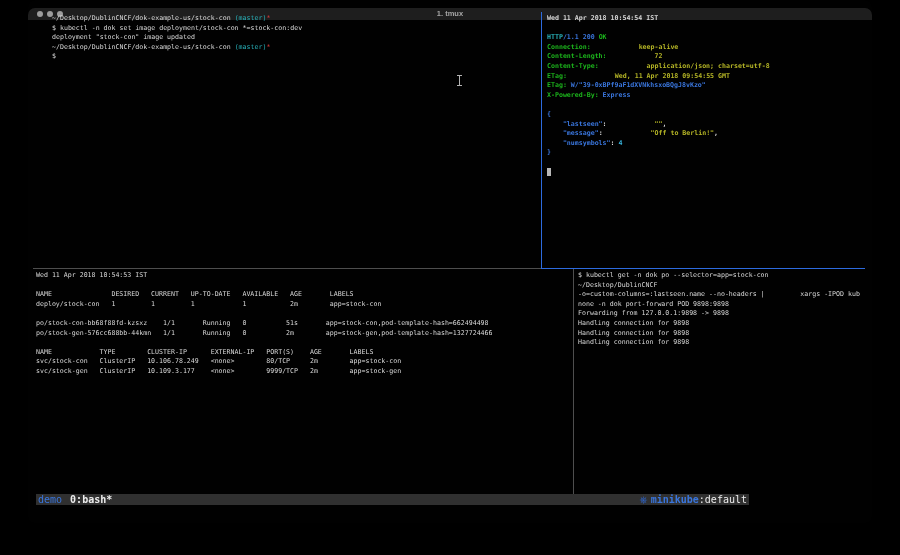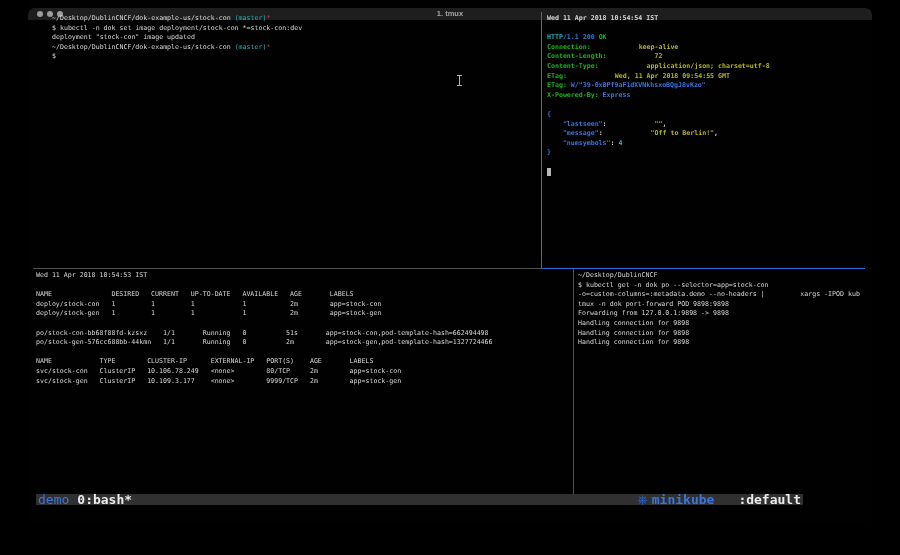--- a/index.html
+++ b/index.html
@@ -32,29 +32,29 @@
 
   .c-fg     { color:#d9d9d9; }
   .c-cyan   { color:#29b2ba; }
   .c-red    { color:#d23b3b; }
   .c-green  { color:#1cb31c; }
   .c-yellow { color:#b5b526;margin-left:44px; }
   .c-blue   { color:#3a76dd; }
   .c-cyan2  { color:#38b7e0; }
   .c-cursor { background:#b8b8b8; color:transparent; }
 
-  .statusbar { position:absolute; left:8px; top:482px; width:767px; height:11px;
-               background:#303030; font-size:13px; line-height:11px; color:#d9d9d9; }
+  .statusbar { position:absolute; left:8px; top:482px; width:713px; height:11px;
+               background:#303030; font-size:10px; line-height:11px; color:#d9d9d9; }
   .status-left  { position:absolute; left:2px;  top:0; white-space:pre; }
   .status-right { position:absolute; right:2px; top:0; white-space:pre; }
   .session      { color:#3a76dd; }
   .window-label { color:#ececec; font-weight:bold; margin-left:8px; }
   .status-icon  { color:#2d6bdf; font-family:"DejaVu Sans", sans-serif; }
   .cluster      { color:#3a76dd; font-weight:bold; }
-  .namespace    { color:#ececec; font-weight:bold;padding-left:24px; }
+  .namespace    { color:#ececec; font-weight:normal; }
 
   .ibeam { position:absolute; left:428px; top:62px; width:7px; height:13px; }
   .ibeam i { position:absolute; background:#b4b4b4; }
   .ibeam .stem { left:2.8px; top:1px; width:1.4px; height:11px; }
   .ibeam .cap-t { left:0.6px; top:0.6px;  width:5.8px; height:1.3px; }
   .ibeam .cap-b { left:0.6px; bottom:0.6px; width:5.8px; height:1.3px; }
 </style>
 </head>
 <body>
 
@@ -93,34 +93,33 @@
         <div class="line"><span class="c-fg">    </span><span class="c-blue">"numsymbols"</span><span class="c-fg">: </span><span class="c-cyan2">4</span></div>
         <div class="line"><span class="c-blue">}</span></div>
         <div class="line"></div>
         <div class="line"><span class="c-cursor"> </span></div>
       </div>
     <div class="pane pane-bl">
         <div class="line"><span class="c-fg">Wed 11 Apr 2018 10:54:53 IST</span></div>
         <div class="line"></div>
         <div class="line"><span class="c-fg">NAME               DESIRED   CURRENT   UP-TO-DATE   AVAILABLE   AGE       LABELS</span></div>
         <div class="line"><span class="c-fg">deploy/stock-con   1         1         1            1           2m        app=stock-con</span></div>
-        <div class="line"><span class="c-fg">deploy/stock-gen   1         1         1            1           2m        app=stock-gen</span></div>
         <div class="line"></div>
         <div class="line"><span class="c-fg">po/stock-con-bb68f88fd-kzsxz    1/1       Running   0          51s       app=stock-con,pod-template-hash=662494498</span></div>
         <div class="line"><span class="c-fg">po/stock-gen-576cc688bb-44kmn   1/1       Running   0          2m        app=stock-gen,pod-template-hash=1327724466</span></div>
         <div class="line"></div>
         <div class="line"><span class="c-fg">NAME            TYPE        CLUSTER-IP      EXTERNAL-IP   PORT(S)    AGE       LABELS</span></div>
         <div class="line"><span class="c-fg">svc/stock-con   ClusterIP   10.106.78.249   &lt;none&gt;        80/TCP     2m        app=stock-con</span></div>
         <div class="line"><span class="c-fg">svc/stock-gen   ClusterIP   10.109.3.177    &lt;none&gt;        9999/TCP   2m        app=stock-gen</span></div>
       </div>
     <div class="pane pane-br">
+        <div class="line"><span class="c-fg">$ kubectl get -n dok po --selector=app=stock-con</span></div>
         <div class="line"><span class="c-fg">~/Desktop/DublinCNCF</span></div>
-        <div class="line"><span class="c-fg">$ kubectl get -n dok po --selector=app=stock-con</span></div>
-        <div class="line"><span class="c-fg">-o=custom-columns=:metadata.demo --no-headers |         xargs -IPOD kub</span></div>
-        <div class="line"><span class="c-fg">tmux -n dok port-forward POD 9898:9898</span></div>
+        <div class="line"><span class="c-fg">-o=custom-columns=:lastseen.name --no-headers |         xargs -IPOD kub</span></div>
+        <div class="line"><span class="c-fg">none -n dok port-forward POD 9898:9898</span></div>
         <div class="line"><span class="c-fg">Forwarding from 127.0.0.1:9898 -&gt; 9898</span></div>
         <div class="line"><span class="c-fg">Handling connection for 9898</span></div>
         <div class="line"><span class="c-fg">Handling connection for 9898</span></div>
         <div class="line"><span class="c-fg">Handling connection for 9898</span></div>
       </div>
 
     <div class="vb-top"></div>
     <div class="hb-left"></div>
     <div class="hb-right"></div>
     <div class="vb-bottom"></div>

